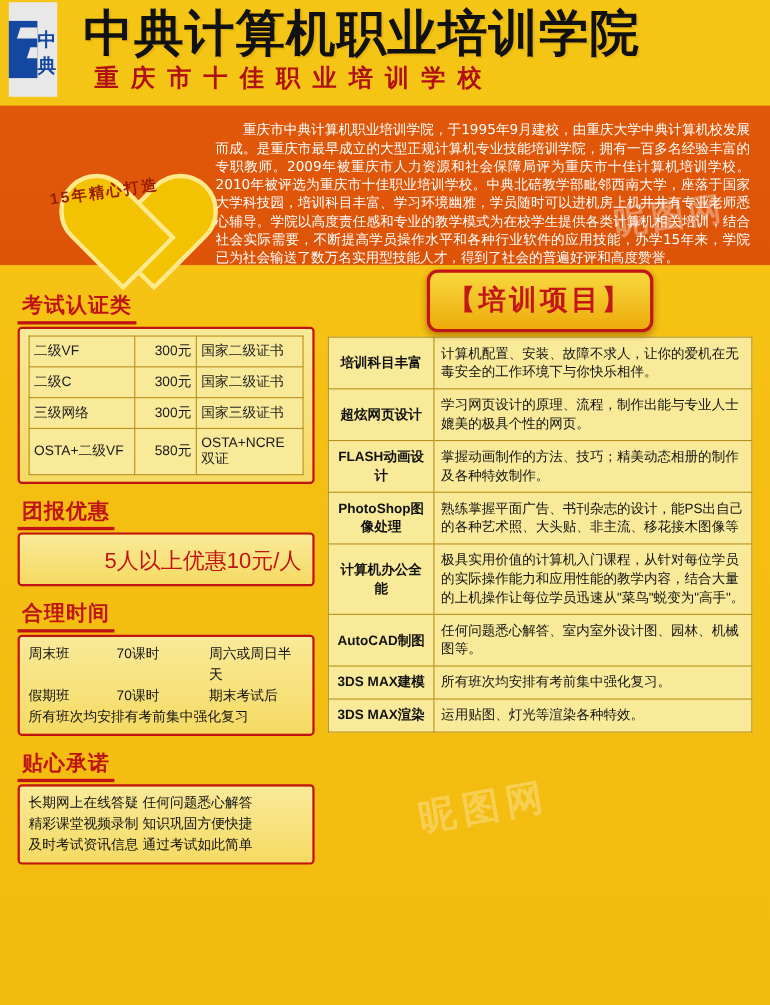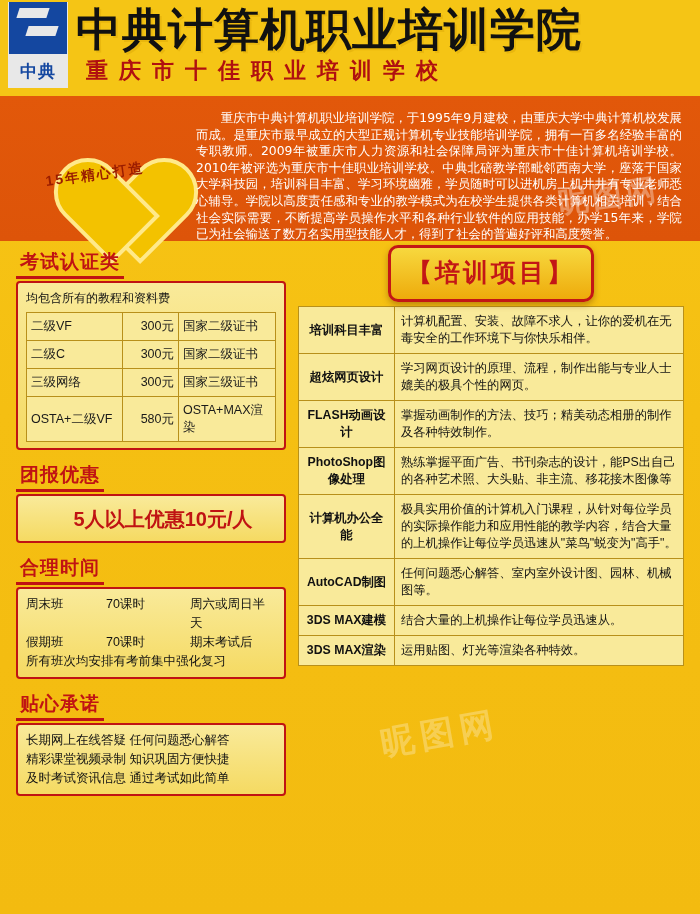--- a/index.html
+++ b/index.html
@@ -21,23 +21,23 @@
 
   
   .header {
     position: relative;
     height: 96px;
     background: #f5c515;
   }
   .logo-box {
     position: absolute;
     left: 8px; top: 2px;
-    width: 60px; height: 86px;
+    width: 44px; height: 86px;
     background: #e8e8e8;
-    display: flex; flex-direction: column;
+    display: flex; flex-direction: row;
     align-items: center; justify-content: flex-start;
   }
   .logo-mark {
     width: 58px; height: 52px;
     background: #1447a0;
     position: relative;
     overflow: hidden;
   }
   .logo-mark::before {
     content: "";
@@ -134,21 +134,21 @@
     text-indent: 2em;
     font-family: "DejaVu Sans", "Liberation Sans", sans-serif;
   }
 
   
   .body-area { position: relative; }
 
   
   .left-col {
     position: absolute;
-    left: 16px; top: 8px;
+    left: 16px; top: 24px;
     width: 270px;
   }
   .sec-title {
     display: inline-block;
     font-size: 19px;
     font-weight: bold;
     color: #c01313;
     padding: 0 4px 2px 4px;
     letter-spacing: 1px;
     position: relative;
@@ -176,23 +176,23 @@
     font-size: 12.5px;
     padding: 5px 4px;
     color: #1a1a1a;
     background: #f9ea9a;
   }
   .ptable td.c { text-align: right; width: 56px; }
   .ptable td.n { width: 96px; }
 
   .promo-big {
     font-size: 20px;
-    font-weight: bold;
+    font-weight: normal;
     color: #c01313;
-    text-align: center;
+    text-align: right;
     padding: 4px 2px 2px 2px;
     letter-spacing: 0px;
     margin-left: 24px;
   }
   .two-col-line {
     display: flex;
     font-size: 12.5px;
     line-height: 19px;
     color: #111;
   }
@@ -302,42 +302,41 @@
     </div>
     <div class="intro-text">重庆市中典计算机职业培训学院，于1995年9月建校，由重庆大学中典计算机校发展而成。是重庆市最早成立的大型正规计算机专业技能培训学院，拥有一百多名经验丰富的专职教师。2009年被重庆市人力资源和社会保障局评为重庆市十佳计算机培训学校。2010年被评选为重庆市十佳职业培训学校。中典北碚教学部毗邻西南大学，座落于国家大学科技园，培训科目丰富、学习环境幽雅，学员随时可以进机房上机井井有专业老师悉心辅导。学院以高度责任感和专业的教学模式为在校学生提供各类计算机相关培训，结合社会实际需要，不断提高学员操作水平和各种行业软件的应用技能，办学15年来，学院已为社会输送了数万名实用型技能人才，得到了社会的普遍好评和高度赞誉。</div>
   </div>
 
   <div class="body-area">
 
     <div class="left-col">
 
       <div class="sec-title underline">考试认证类</div>
       <div class="panel">
-        <div class="plainline" style="font-size:12px;margin-bottom:4px;">均包含所有的教程和资料费</div>
         <table class="ptable">
           <tbody>
               <tr>
             <td class="n">二级VF</td>
             <td class="c">300元</td>
             <td>国家二级证书</td>
           </tr>
           <tr>
             <td class="n">二级C</td>
             <td class="c">300元</td>
             <td>国家二级证书</td>
           </tr>
           <tr>
             <td class="n">三级网络</td>
             <td class="c">300元</td>
             <td>国家三级证书</td>
           </tr>
           <tr>
             <td class="n">OSTA+二级VF</td>
             <td class="c">580元</td>
-            <td>OSTA+MAX渲染</td>
+            <td>OSTA+NCRE双证</td>
           </tr>
         </tbody>
           </table>
       </div>
 
       <div style="height:12px"></div>
       <div class="sec-title underline">团报优惠</div>
       <div class="panel">
         <div class="promo-big">5人以上优惠10元/人</div>
       </div>
@@ -394,21 +393,21 @@
         <tr>
           <td class="name">计算机办公全能</td>
           <td>极具实用价值的计算机入门课程，从针对每位学员的实际操作能力和应用性能的教学内容，结合大量的上机操作让每位学员迅速从"菜鸟"蜕变为"高手"。</td>
         </tr>
         <tr>
           <td class="name">AutoCAD制图</td>
           <td>任何问题悉心解答、室内室外设计图、园林、机械图等。</td>
         </tr>
         <tr>
           <td class="name">3DS MAX建模</td>
-          <td>结合大量的上机操作让每位学员迅速从。</td>
+          <td>所有班次均安排有考前集中强化复习。</td>
         </tr>
         <tr>
           <td class="name">3DS MAX渲染</td>
           <td>运用贴图、灯光等渲染各种特效。</td>
         </tr>
       </tbody>
         </table>
     </div>
 
     <div class="watermark2">昵图网</div>

